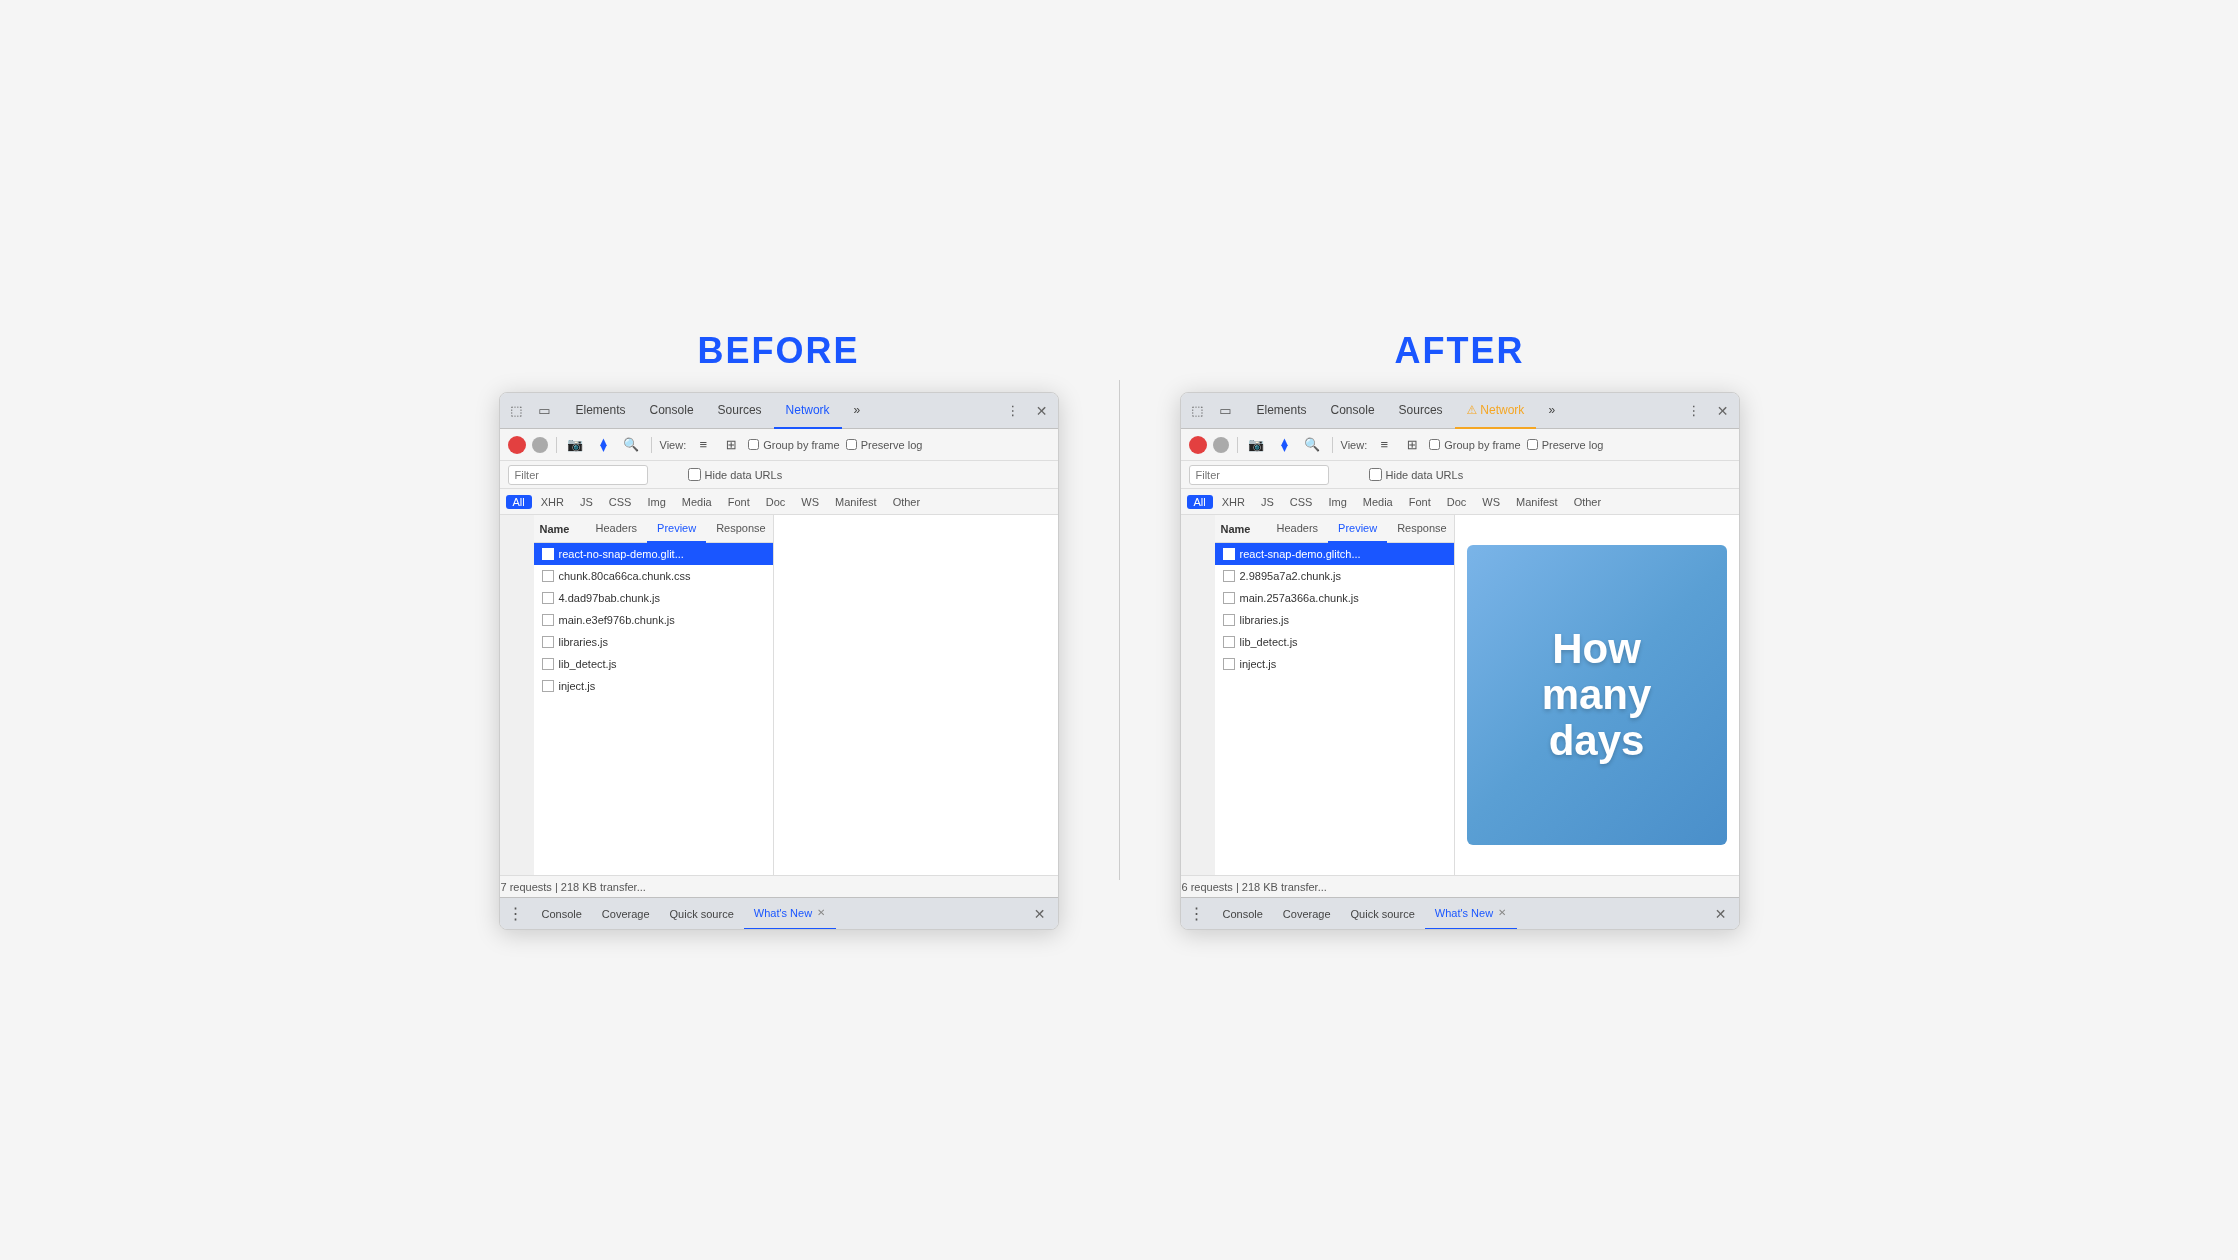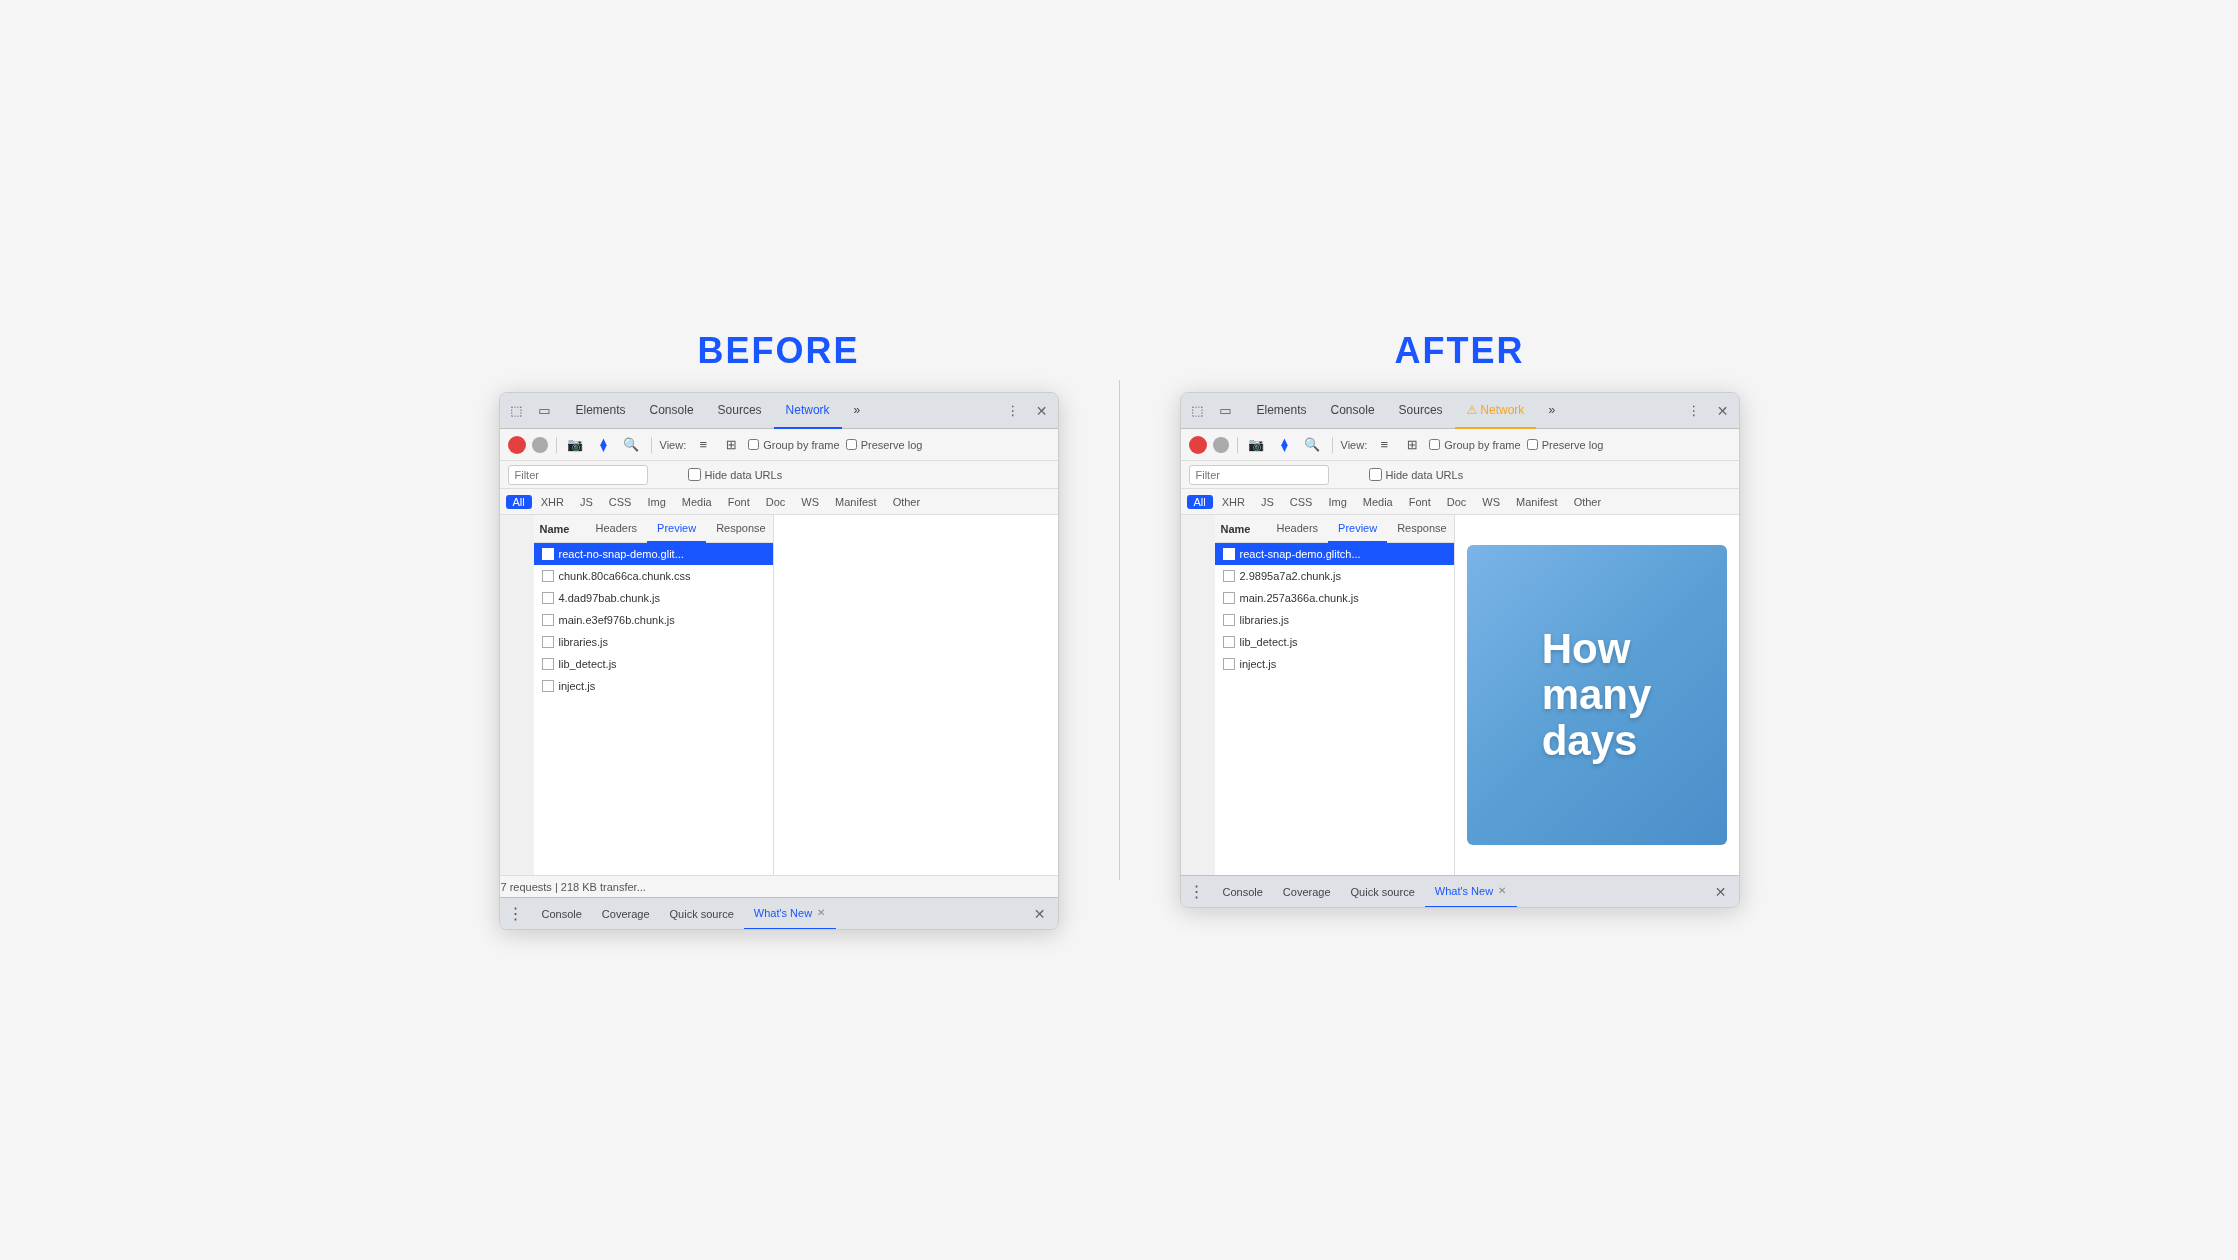--- a/index.html
+++ b/index.html
@@ -333,21 +333,21 @@
       display: flex;
       align-items: center;
       justify-content: center;
       margin: 20px auto;
     }
 
     .preview-card-text {
       color: white;
       font-size: 42px;
       font-weight: 900;
-      text-align: left;
+      text-align: center;
       line-height: 1.1;
       text-shadow: 0 2px 4px rgba(0,0,0,0.2);
       padding: 10px;
     }
 
     
     .status-bar {
       background: #f5f5f5;
       border-top: 1px solid #ddd;
       padding: 3px 1px;
@@ -655,20 +655,23 @@
 
         <div class="preview-panel">
           <div class="preview-image-container">
             <div class="preview-card">
               <div class="preview-card-text">How<br>many<br>days</div>
             </div>
           </div>
         </div>
       </div>
 
+      <div class="status-bar">
+        <span>6 requests | 218 KB transfer...</span>
+      </div>
 
       <div class="bottom-drawer">
         <div class="drawer-menu-btn">⋮</div>
         <div class="drawer-tab">Console</div>
         <div class="drawer-tab">Coverage</div>
         <div class="drawer-tab">Quick source</div>
         <div class="drawer-tab active">
           What's New <span class="tab-close">✕</span>
         </div>
         <div class="drawer-end">

